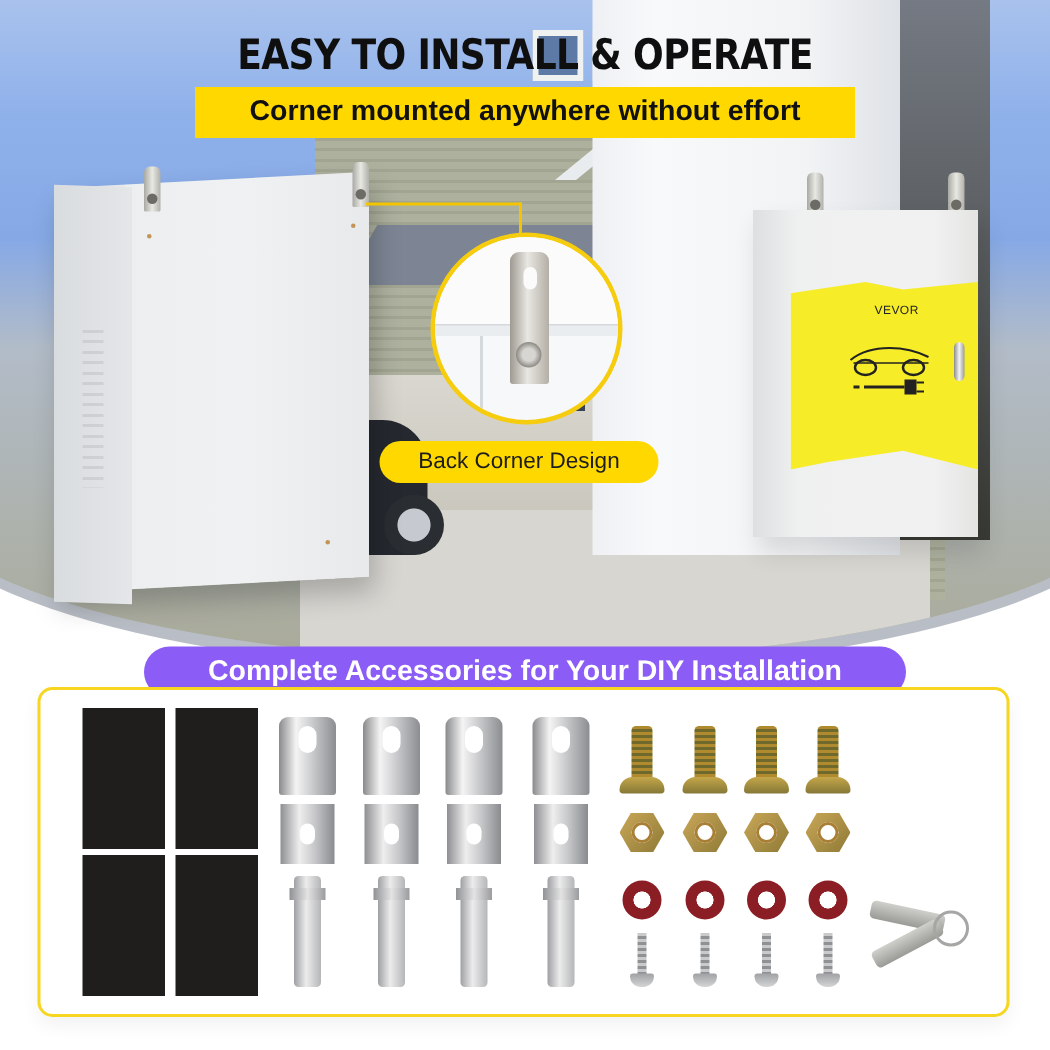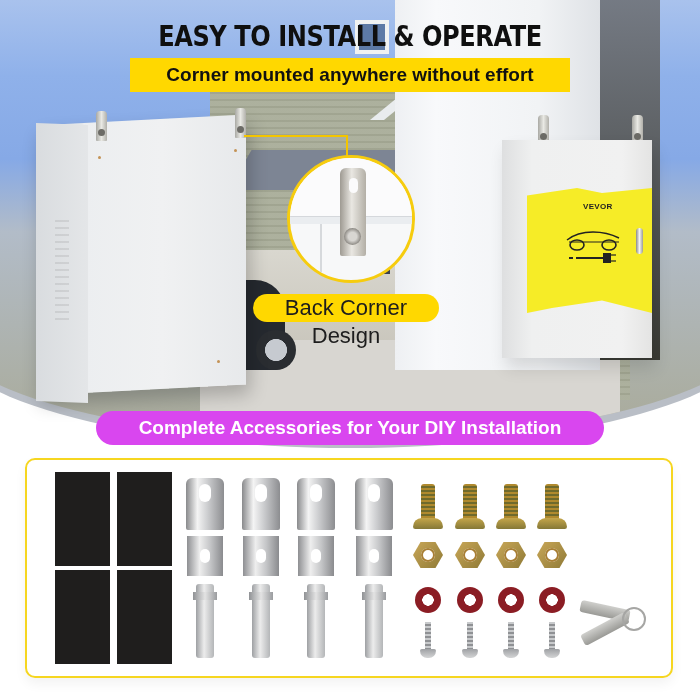--- a/index.html
+++ b/index.html
@@ -115,57 +115,57 @@
   }
   .mag-keyhole { position: absolute; left: 59px; top: 20px; width: 9px; height: 15px; border-radius: 5px; background: #fbfbfc; }
   .mag-screw {
     position: absolute; left: 54px; top: 70px; width: 17px; height: 17px; border-radius: 50%;
     background: radial-gradient(circle, #d8d6d2 0 35%, #8d8a84 70%, #55534f 100%);
   }
 
   .pill-yellow {
     position: absolute; left: 253px; top: 294px; width: 186px; height: 28px;
     background: #ffd800; border-radius: 14px;
-    color: #1d1d1d; font-size: 22px; line-height: 28px; text-align: center;
+    color: #1d1d1d; font-size: 15px; line-height: 28px; text-align: center;
   }
 
   
   .box-right {
     position: absolute; left: 502px; top: 140px; width: 150px; height: 218px;
     background: linear-gradient(90deg, #dedfe0, #eff0f0 20%, #f1f1f1 80%, #e4e4e3);
     box-shadow: 4px 10px 16px rgba(0,0,0,.12);
   }
   .box-right-panel {
     position: absolute; left: 527px; top: 188px; width: 125px; height: 125px;
     background: #f6ec27;
     clip-path: polygon(0 6%, 40% 0, 60% 4%, 100% 0, 100% 100%, 60% 90%, 20% 96%, 0 100%);
   }
-  .vevor { position: absolute; left: 583px; top: 202px; font-size: 8px; font-weight: bold; color: #222; letter-spacing: .3px; }
+  .vevor { position: absolute; left: 583px; top: 202px; font-size: 8px; font-weight: normal; color: #222; letter-spacing: .3px; }
   .latch {
     position: absolute; left: 636px; top: 228px; width: 7px; height: 26px; border-radius: 4px;
     background: linear-gradient(90deg, #8b8b8b, #f3f3f3, #9a9a9a);
   }
 
   
   .title {
     position: absolute; left: 0; top: 20px; width: 700px; text-align: center;
     font-family: "DejaVu Sans", sans-serif; font-weight: bold; font-size: 28px;
     letter-spacing: -0.5px; color: #0f0f0f; transform: scaleX(0.86);
   }
   .subtitle-bar {
     position: absolute; left: 130px; top: 58px; width: 440px; height: 34px; background: #ffd800;
   }
   .subtitle {
     position: absolute; left: 130px; top: 58px; width: 440px; height: 34px; line-height: 34px;
     text-align: center; font-weight: bold; font-size: 19px; color: #111;
   }
 
   .section-pill {
-    position: absolute; left: 96px; top: 411px; width: 508px; height: 34px;
-    background: #d946ef; border-radius: 17px;
+    position: absolute; left: 96px; top: 431px; width: 508px; height: 34px;
+    background: #8b5cf6; border-radius: 17px;
     color: #ffffff; font-weight: bold; font-size: 19px; line-height: 34px; text-align: center;
   }
 
   
   .frame {
     position: absolute; left: 25px; top: 458px; width: 648px; height: 220px;
     border: 2px solid #f6d620; border-radius: 10px; background: #ffffff;
     box-shadow: 0 6px 12px rgba(0,0,0,.05);
   }
   .pad {

